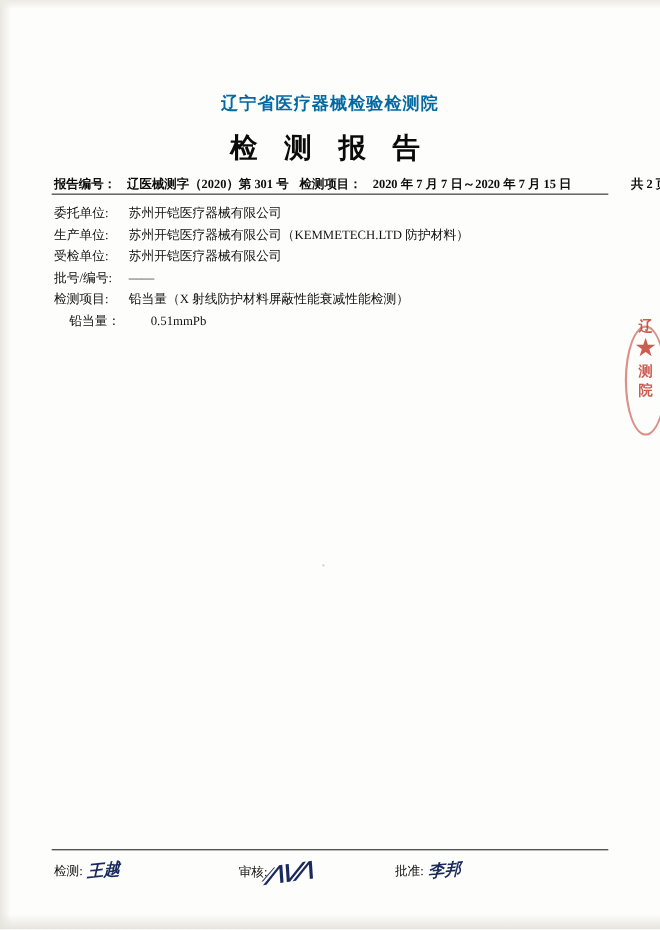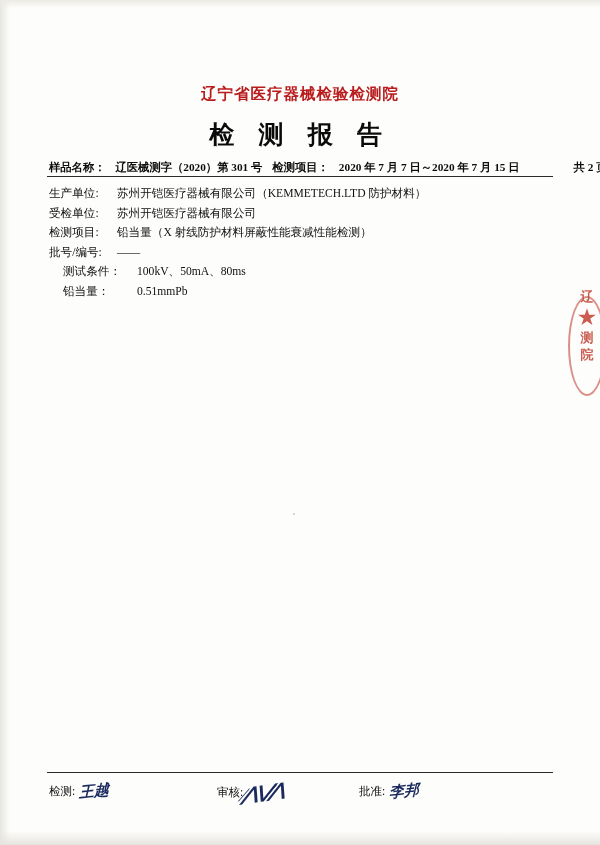--- a/index.html
+++ b/index.html
@@ -44,21 +44,21 @@
 
   .org-title {
     position: absolute;
     top: 84px;
     left: 0;
     width: 600px;
     text-align: center;
     font-size: 15.5px;
     font-weight: bold;
     letter-spacing: 1px;
-    color: #b91c1c;
+    color: #0369a1;
   }
   .doc-title {
     position: absolute;
     top: 118px;
     left: 0;
     width: 600px;
     text-align: center;
     font-size: 25px;
     font-weight: bold;
     letter-spacing: 9px;
@@ -204,40 +204,40 @@
 <div class="page">
 
   <div class="scan-edge-left"></div>
   <div class="scan-edge-top"></div>
   <div class="scan-edge-bottom"></div>
 
   <div class="org-title">辽宁省医疗器械检验检测院</div>
   <div class="doc-title">检 测 报 告</div>
 
   <div class="meta-line">
-    <span class="seg">样品名称：</span><span class="seg">辽医械测字（2020）第 301 号</span><span class="seg">检测项目：</span><span class="seg">2020 年 7 月 7 日～2020 年 7 月 15 日</span><span class="seg-pages">共 2 页</span><span>第 1 页</span>
+    <span class="seg">报告编号：</span><span class="seg">辽医械测字（2020）第 301 号</span><span class="seg">检测项目：</span><span class="seg">2020 年 7 月 7 日～2020 年 7 月 15 日</span><span class="seg-pages">共 2 页</span><span>第 1 页</span>
   </div>
 
   <div class="rule rule-top"></div>
 
   <div class="fields">
     <div class="field-row">
+      <span class="field-label">委托单位:</span><span class="field-value">苏州开铠医疗器械有限公司</span>
+    </div>
+    <div class="field-row">
       <span class="field-label">生产单位:</span><span class="field-value">苏州开铠医疗器械有限公司（KEMMETECH.LTD 防护材料）</span>
     </div>
     <div class="field-row">
       <span class="field-label">受检单位:</span><span class="field-value">苏州开铠医疗器械有限公司</span>
     </div>
     <div class="field-row">
+      <span class="field-label">批号/编号:</span><span class="field-value">——</span>
+    </div>
+    <div class="field-row">
       <span class="field-label">检测项目:</span><span class="field-value">铅当量（X 射线防护材料屏蔽性能衰减性能检测）</span>
-    </div>
-    <div class="field-row">
-      <span class="field-label">批号/编号:</span><span class="field-value">——</span>
-    </div>
-    <div class="field-row indent-row">
-      <span class="field-label" style="min-width:74px">测试条件：</span><span class="field-value">100kV、50mA、80ms</span>
     </div>
     <div class="field-row indent-row">
       <span class="field-label" style="min-width:74px">铅当量：</span><span class="field-value">0.51mmPb</span>
     </div>
   </div>
 
   <div class="stamp-ring"></div>
   <div class="stamp-frag">
     <span class="stamp-char">辽</span>
     <span class="stamp-arrow">★</span>

